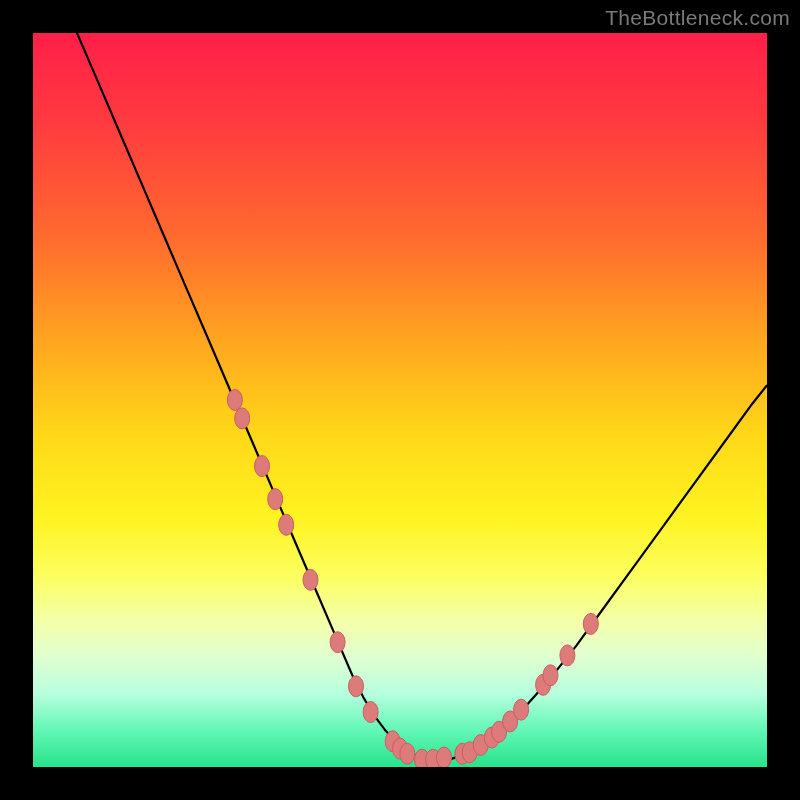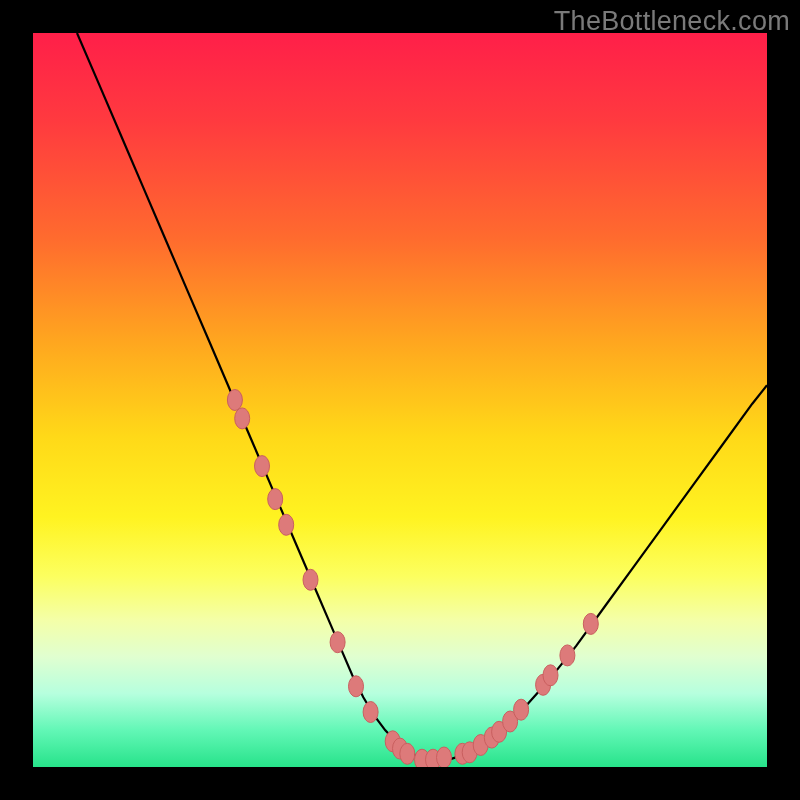--- a/index.html
+++ b/index.html
@@ -36,21 +36,21 @@
       #e0ffd0 85%,
       #b6ffde 90%,
       #62f7b6 95%,
       #27e38a 100%);
   }
   .watermark {
     position: absolute;
     top: 6px;
     right: 10px;
     font-family: Arial, Helvetica, sans-serif;
-    font-size: 27px;
+    font-size: 21px;
     color: #7a7a7a;
     letter-spacing: 0.3px;
   }
   svg.curve {
     position: absolute;
     top: 0;
     left: 0;
     width: 734px;
     height: 734px;
   }

